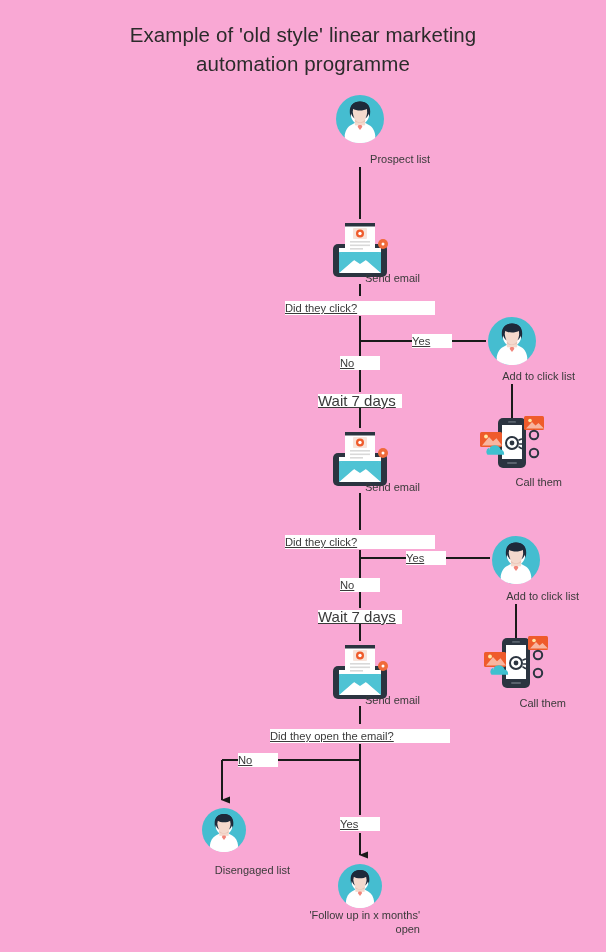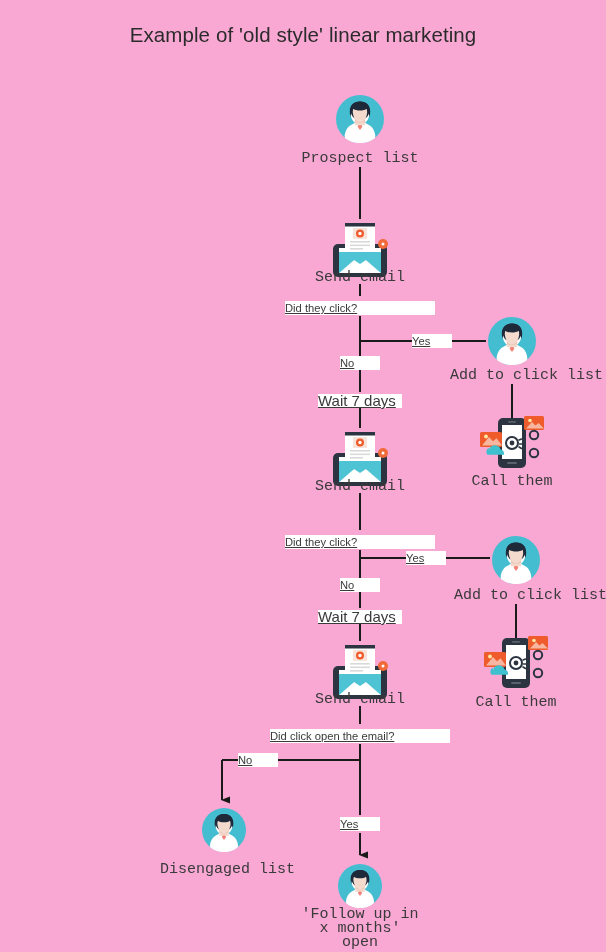--- a/index.html
+++ b/index.html
@@ -31,26 +31,25 @@
     top: 20px;
     width: 606px;
     text-align: center;
     font-size: 20.5px;
     line-height: 29px;
     color: #2b2b2b;
     letter-spacing: 0.1px;
   }
   .node-label {
     position: absolute;
-    text-align: center;
-    font-size: 15px;
+    text-align: right;
+    font-size: 11px;
     line-height: 14px;
     color: #3a3a3a;
     white-space: nowrap;
-    font-family: Liberation Mono, monospace;
   }
   .node-label.two-line { white-space: normal; }
   .edge-label {
     position: absolute;
     font-size: 11.2px;
     line-height: 14px;
     color: #3a3a3a;
     background: #ffffff;
     white-space: nowrap;
     text-decoration: underline;
@@ -60,20 +59,21 @@
     position: absolute;
   }
 </style>
 </head>
 <body>
 
 <div id="page">
 
   <div class="title">
     <div>Example of 'old style' linear marketing</div>
+    <div>automation programme</div>
   </div>
 
   <svg id="diagram-svg" viewBox="0 0 606 952" xmlns="http://www.w3.org/2000/svg">
     <defs>
       <marker id="arrowhead" markerWidth="8" markerHeight="9" refX="3.6" refY="8" orient="auto" markerUnits="userSpaceOnUse">
         <path d="M0,0 L7.2,0 L3.6,9 Z" fill="#1a1a1a"></path>
       </marker>
     </defs>
 
     <g stroke="#1a1a1a" stroke-width="2" fill="none" shape-rendering="crispEdges">
@@ -277,21 +277,21 @@
       <path d="M13 33h42v21H13z" fill="#a8e3ea"></path>
       <path d="M13 33 34 47l21-14z" fill="#4ec3d4"></path>
       <path d="M13 54 28 41l6 4 6-4 15 13z" fill="#ffffff"></path>
       <path d="M13 33v21l15-13zM55 33v21L40 41z" fill="#4ec3d4"></path>
       <circle cx="57" cy="25" r="5" fill="#f06a3a"></circle>
       <circle cx="57" cy="25" r="1.5" fill="#ffffff"></circle>
     </svg>
   </div>
   <div class="node-label" style="left:300px; top:693px; width:120px;">Send email</div>
 
-  <div class="edge-label" style="left:270px; top:729px; width:180px;">Did click open the email?</div>
+  <div class="edge-label" style="left:270px; top:729px; width:180px;">Did they open the email?</div>
   <div class="edge-label" style="left:238px; top:753px; width:40px;">No</div>
   <div class="edge-label" style="left:340px; top:817px; width:40px;">Yes</div>
 
   <div class="icon-node" style="left:202px; top:808px;">
     <svg width="44" height="44" viewBox="0 0 48 48">
       <circle cx="24" cy="24" r="24" fill="#45bdd0"></circle>
       <path d="M24 7c-6.2 0-9.5 4.3-9.5 10.2 0 5.6 2.4 9 4.6 10.6l-4 2.2C11.4 32 9 36 8.6 41.6A24 24 0 0 0 24 48a24 24 0 0 0 15.4-6.4C39 36 36.6 32 32.9 30l-4-2.2c2.2-1.6 4.6-5 4.6-10.6C33.5 11.3 30.2 7 24 7Z" fill="#ffffff"></path>
       <path d="M24 6.5c-6.4 0-10.2 3.9-10.2 9.8 0 2.1.3 4.2.6 5.6.3-2.3.9-4.4 1.8-5.4 2-2.2 10.4-2.5 13.6-.8 1.9 1 3.4 3.3 3.8 6.2.3-1.4.6-3.5.6-5.6 0-5.9-3.8-9.8-10.2-9.8Z" fill="#1e2a3a"></path>
       <path d="M18.9 24.2h10.2v6.2H18.9z" fill="#f4d9cd"></path>
       <path d="M18.9 24.2h10.2v2.6c-1.5 1.5-8.7 1.5-10.2 0z" fill="#e9c5b8"></path>

